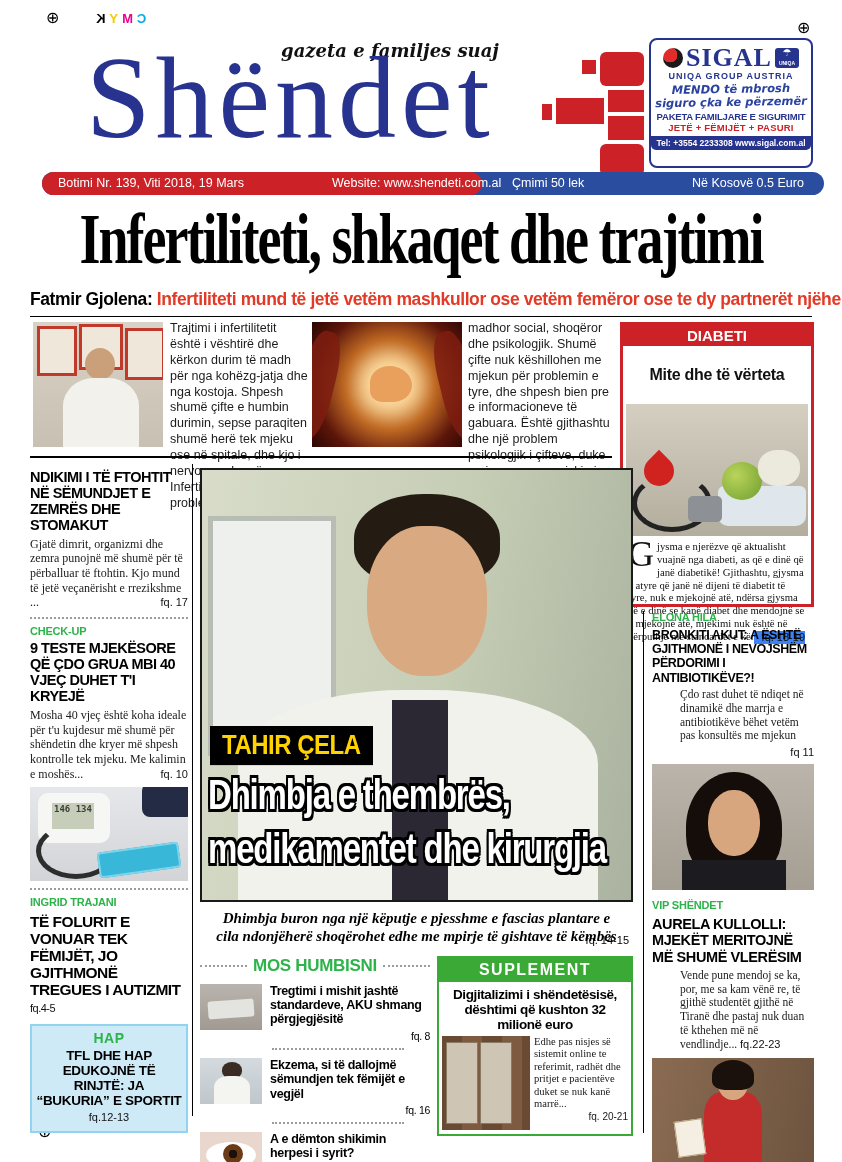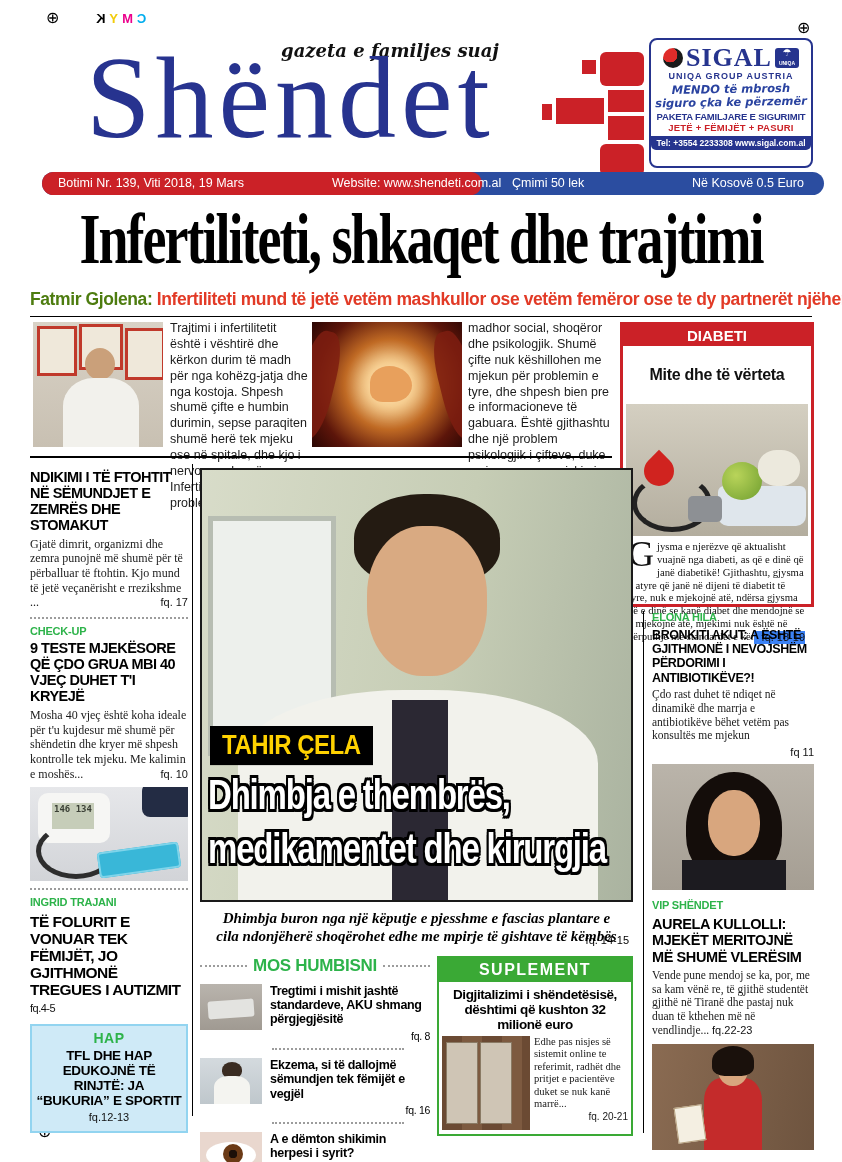--- a/index.html
+++ b/index.html
@@ -44,21 +44,21 @@
   .ib-website{left:290px;}
   .ib-price{left:470px;}
   .ib-kosovo{left:650px;}
 
   
   .headline{position:absolute;left:28px;top:198px;width:786px;height:80px;text-align:center;
             font-family:"Liberation Serif",serif;font-weight:bold;font-size:54px;letter-spacing:-2px;
             white-space:nowrap;transform:scale(1,1.32);transform-origin:top center;color:#000;}
   .deck{position:absolute;left:30px;top:289px;width:782px;text-align:center;font-weight:bold;
         font-size:17.5px;letter-spacing:-0.4px;white-space:nowrap;}
-  .deck .author{color:#4d7c0f;}
+  .deck .author{color:#000000;}
   .deck .dtext{color:#e23a26;}
   .rule-top{position:absolute;left:30px;top:316px;width:782px;border-top:1px solid #000;}
   .rule-mid{position:absolute;left:30px;top:456px;width:582px;border-top:2px solid #000;}
   .vline1{position:absolute;left:192px;top:464px;height:652px;border-left:1px solid #000;}
   .vline2{position:absolute;left:643px;top:611px;height:522px;border-left:1px solid #000;}
 
   
   .photoA{position:absolute;left:33px;top:322px;width:130px;height:125px;
           background:linear-gradient(#d9d2c6,#c8c0b2);overflow:hidden;}
   .posterA{position:absolute;background:#efe8da;border:3px solid #c0392b;}
@@ -165,21 +165,21 @@
              background:repeating-linear-gradient(90deg,#6b4a33 0 20px,#7d5a40 20px 40px);}
   .sup-poster{position:absolute;top:6px;width:30px;height:80px;background:#cfc5b5;border:1px solid #8a7a64;}
   .sp1{left:4px;}.sp2{left:38px;}
   .sup-body{font-family:"Liberation Serif",serif;font-size:10.6px;line-height:1.18;color:#1a1a1a;}
   .sup-ref{display:block;text-align:right;font-size:10px;font-family:"Liberation Sans",sans-serif;}
 
   
   .rightcol{position:absolute;left:652px;top:612px;width:162px;}
   .rc-title{font-weight:bold;font-size:12.5px;line-height:1.15;letter-spacing:-0.4px;margin:4px 0 3px;color:#000;}
   .rc-title.big{font-size:14.5px;}
-  .rc-body{font-family:"Liberation Serif",serif;font-size:11.5px;line-height:1.2;color:#1a1a1a;}
+  .rc-body{font-family:"Liberation Serif",serif;font-size:11.5px;line-height:1.2;color:#1a1a1a;margin-left:28px;}
   .rc-ref{display:block;text-align:right;font-size:11px;margin-top:3px;font-family:"Liberation Sans",sans-serif;}
   .rc-photo1{height:126px;margin:6px 0 10px;position:relative;overflow:hidden;background:linear-gradient(#bab4aa,#a59e93);}
   .w1-hair{position:absolute;left:34px;top:8px;width:96px;height:110px;background:#140d0a;border-radius:50% 50% 42% 42%;}
   .w1-face{position:absolute;left:56px;top:26px;width:52px;height:66px;background:#d8a67e;border-radius:48%;}
   .w1-top{position:absolute;left:30px;top:96px;width:104px;height:36px;background:#1c1b20;}
   .rc-photo2{height:106px;margin-top:6px;position:relative;overflow:hidden;background:linear-gradient(100deg,#8a6b52,#6e543f);}
   .w2-dress{position:absolute;left:52px;top:34px;width:58px;height:76px;background:#c42b2b;border-radius:30% 30% 0 0;}
   .w2-face{position:absolute;left:66px;top:8px;width:30px;height:34px;background:#d8a67e;border-radius:48%;}
   .w2-hair{position:absolute;left:60px;top:2px;width:42px;height:30px;background:#1a110c;border-radius:50% 50% 30% 30%;}
   .w2-cert{position:absolute;left:24px;top:62px;width:26px;height:34px;background:#f4efe2;border:1px solid #b59f7d;transform:rotate(-8deg);}

